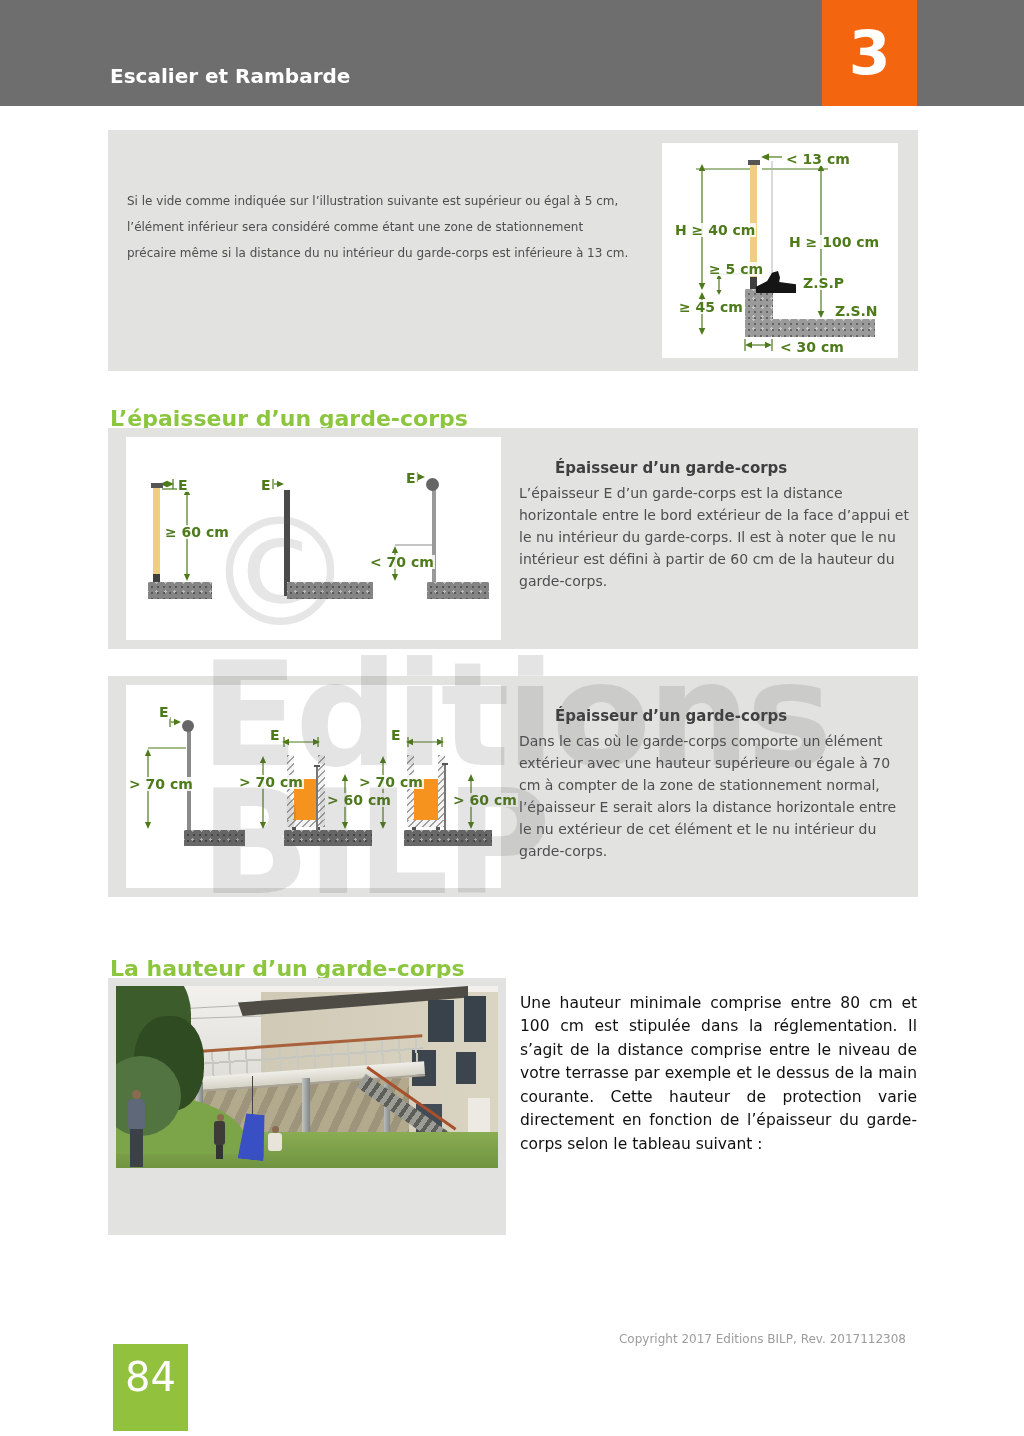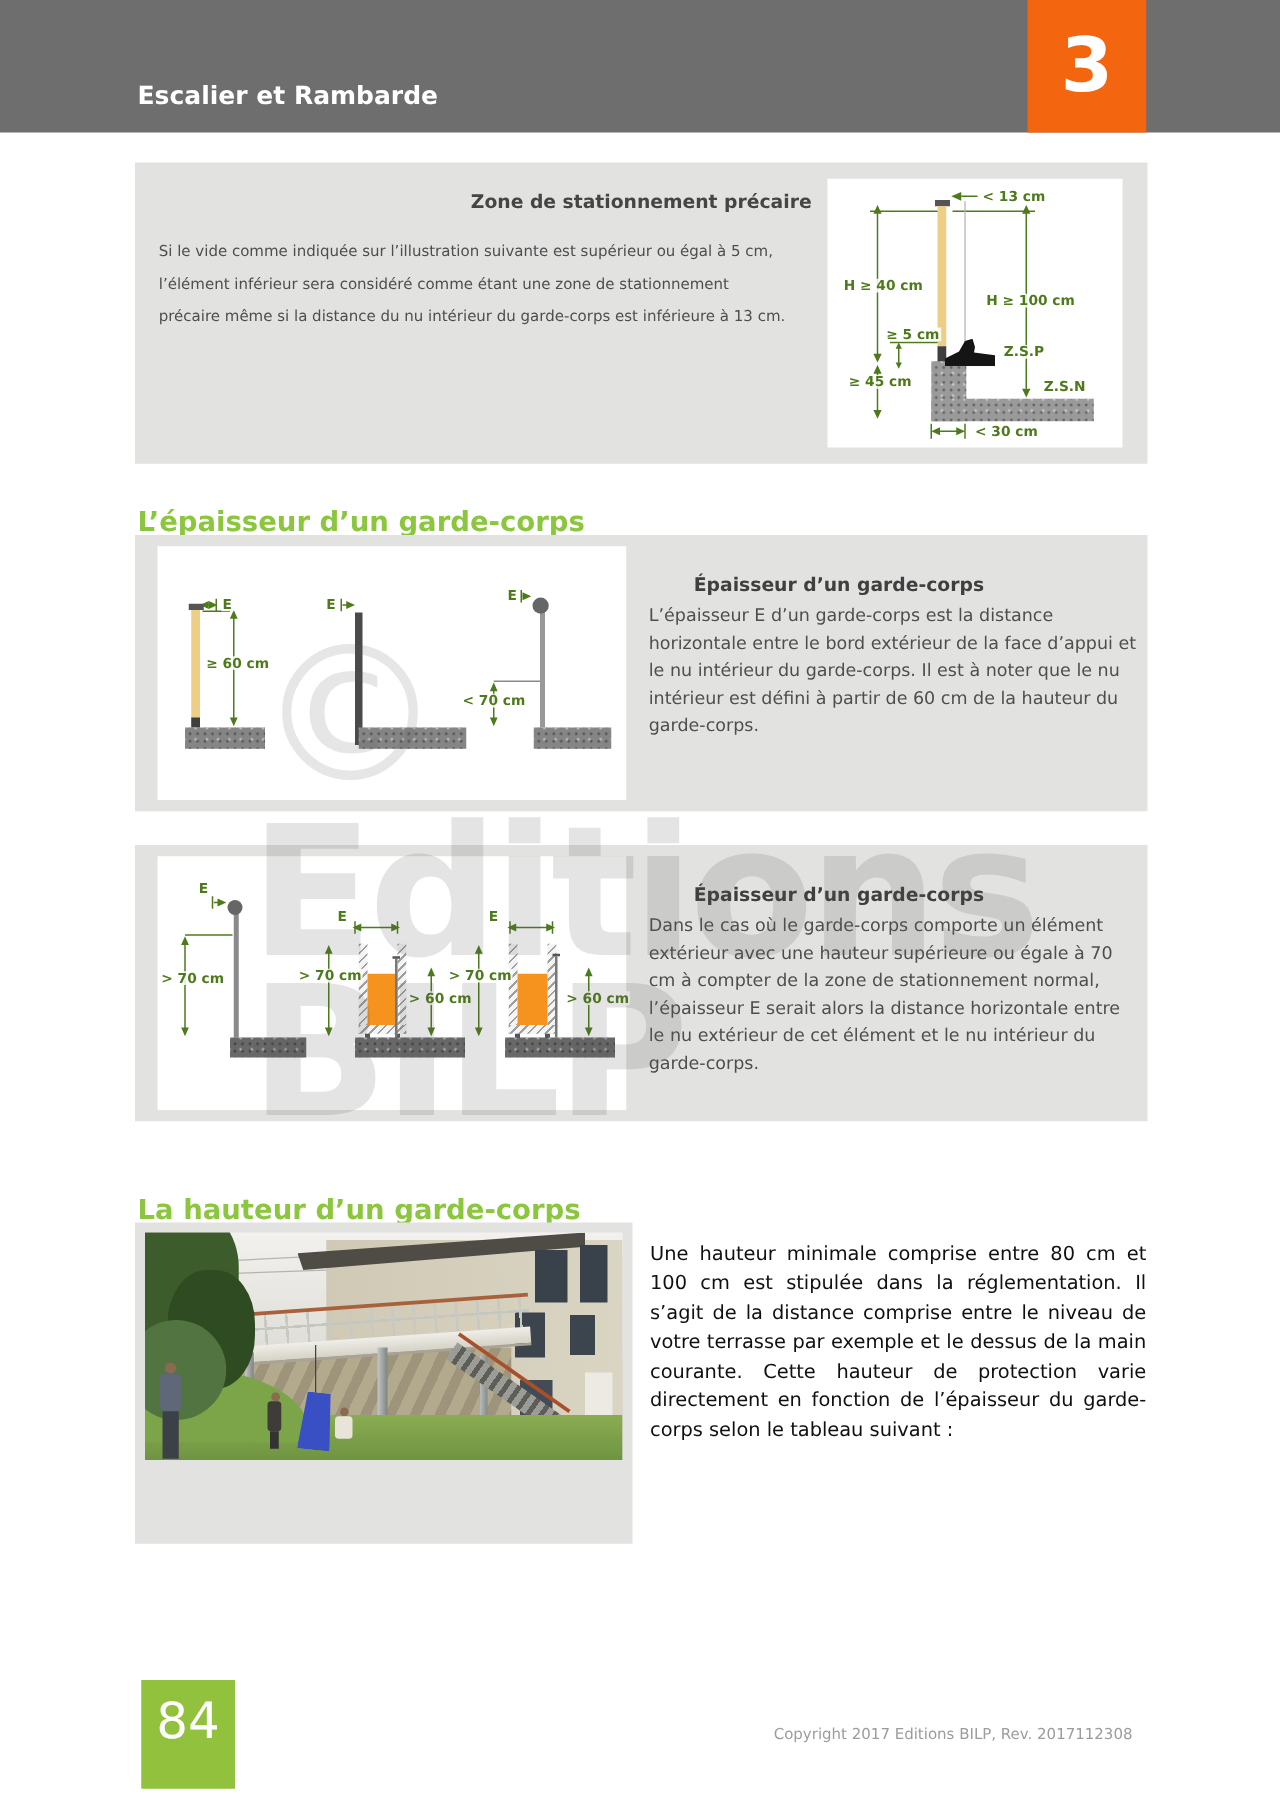--- a/index.html
+++ b/index.html
@@ -21,21 +21,21 @@
           font-size:15px;font-weight:bold;color:#454545;}
   .box1-p{position:absolute;left:19px;top:46px;width:505px;font-size:12px;line-height:26px;color:#4e4e4e;}
   .side-h{position:absolute;left:411px;top:16px;font-size:15px;font-weight:bold;color:#3f3f3f;margin-left:36px;}
   .side-p{position:absolute;left:411px;top:40px;width:392px;font-size:14px;line-height:22px;color:#4e4e4e;}
 
   
   .panel{position:absolute;background:#fff;}
   .panel1{left:554px;top:13px;width:236px;height:215px;}
   .panel23{left:18px;top:9px;width:375px;height:203px;}
   .dsvg{position:absolute;left:0;top:0;width:100%;height:100%;}
-  .dl{position:absolute;color:#4d7a1a;font-size:11px;font-weight:bold;white-space:nowrap;
+  .dl{position:absolute;color:#4d7a1a;font-size:14px;font-weight:bold;white-space:nowrap;
       line-height:1;background:rgba(255,255,255,.85);padding:0 1px;}
 
   .concrete{position:absolute;background-color:#9a9a9a;
     background-image:radial-gradient(rgba(0,0,0,.35) 1px,transparent 1.3px),
                      radial-gradient(rgba(255,255,255,.45) 1px,transparent 1.3px);
     background-size:6px 6px,9px 9px;background-position:1px 2px,4px 5px;}
   .c-mid{background-color:#858585;}
   .c-dark{background-color:#686868;}
   .post-wood{position:absolute;background:#eecd85;}
   .post-dark{position:absolute;background:#4a4a4a;}
@@ -65,34 +65,33 @@
   
   .wm{position:absolute;z-index:40;pointer-events:none;color:rgba(90,90,90,.16);
       font-weight:bold;line-height:1;white-space:nowrap;}
   .wm-c{left:205px;top:498px;font-size:150px;font-weight:normal;color:rgba(90,90,90,.15);}
   .wm-1{left:200px;top:642px;font-size:145px;letter-spacing:-4px;}
   .wm-2{left:200px;top:770px;font-size:145px;letter-spacing:-4px;text-align:center;}
 
   
   .pagenum{position:absolute;left:113px;top:1344px;width:75px;height:87px;background:#92c13e;
            color:#fff;font-size:40px;display:flex;justify-content:center;padding-top:10px;box-sizing:border-box;}
-  .copyright{position:absolute;right:118px;top:1380px;font-size:12px;color:#9c9c9c;}
+  .copyright{position:absolute;right:118px;top:1332px;font-size:12px;color:#9c9c9c;}
 </style>
 </head>
 <body>
 
 <div class="page">
 
   <div class="band">
     <div class="band-title">Escalier et Rambarde</div>
     <div class="chapter">3</div>
   </div>
 
   <section class="gbox box1">
-    <div class="box1-h">Zone de stationnement précaire</div>
     <p class="box1-p">Si le vide comme indiquée sur l’illustration suivante est supérieur ou égal à 5 cm, l’élément inférieur sera considéré comme étant une zone de stationnement précaire même si la distance du nu intérieur du garde-corps est inférieure à 13 cm.</p>
 
     <div class="panel panel1">
       <svg class="dsvg" viewBox="0 0 236 215">
         <g stroke="#4d7a1a" stroke-width="1.2" fill="none">
           <line x1="107" y1="14" x2="120" y2="14"></line>
           <line x1="34" y1="26" x2="90" y2="26"></line>
           <line x1="100" y1="26" x2="166" y2="26"></line>
           <line x1="40" y1="27" x2="40" y2="141"></line>
           <line x1="159" y1="27" x2="159" y2="168"></line>

